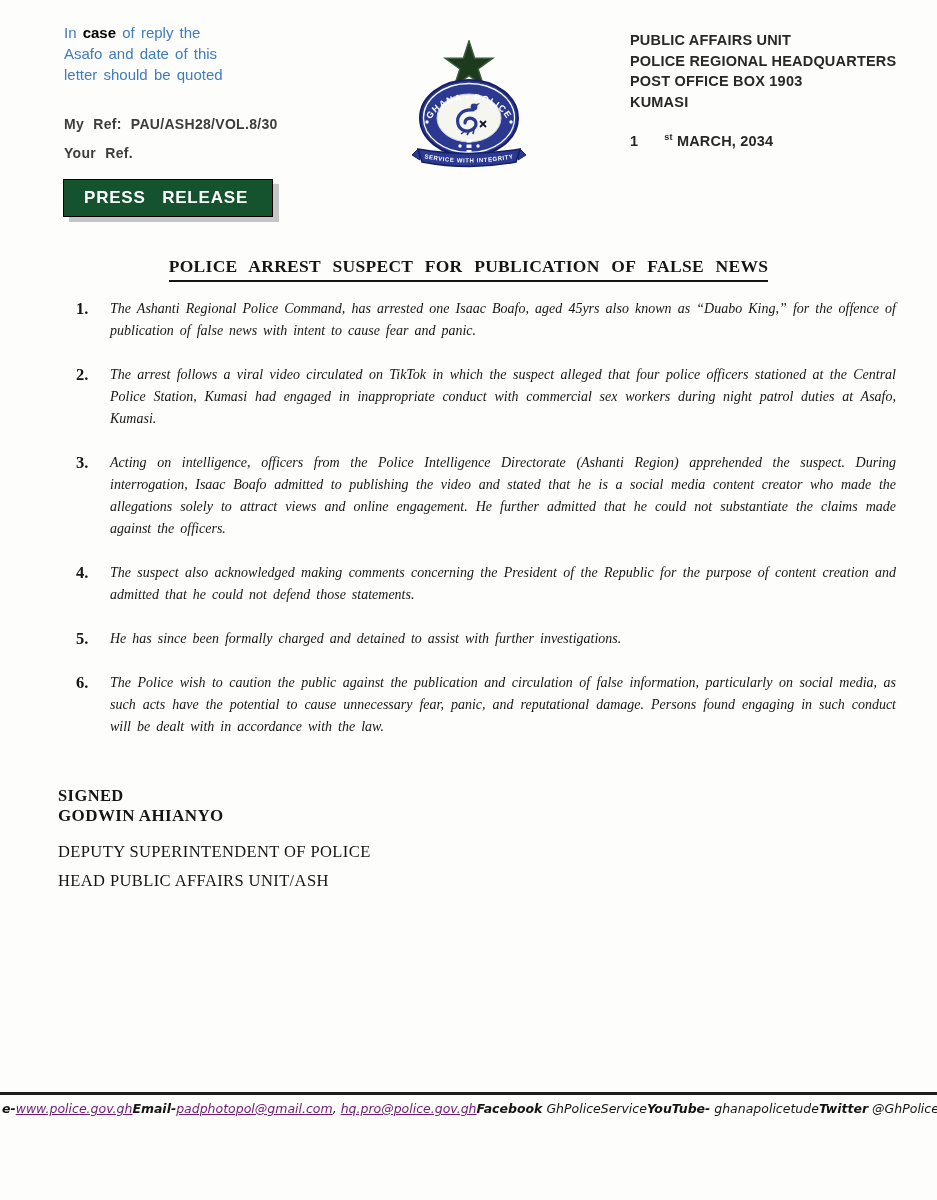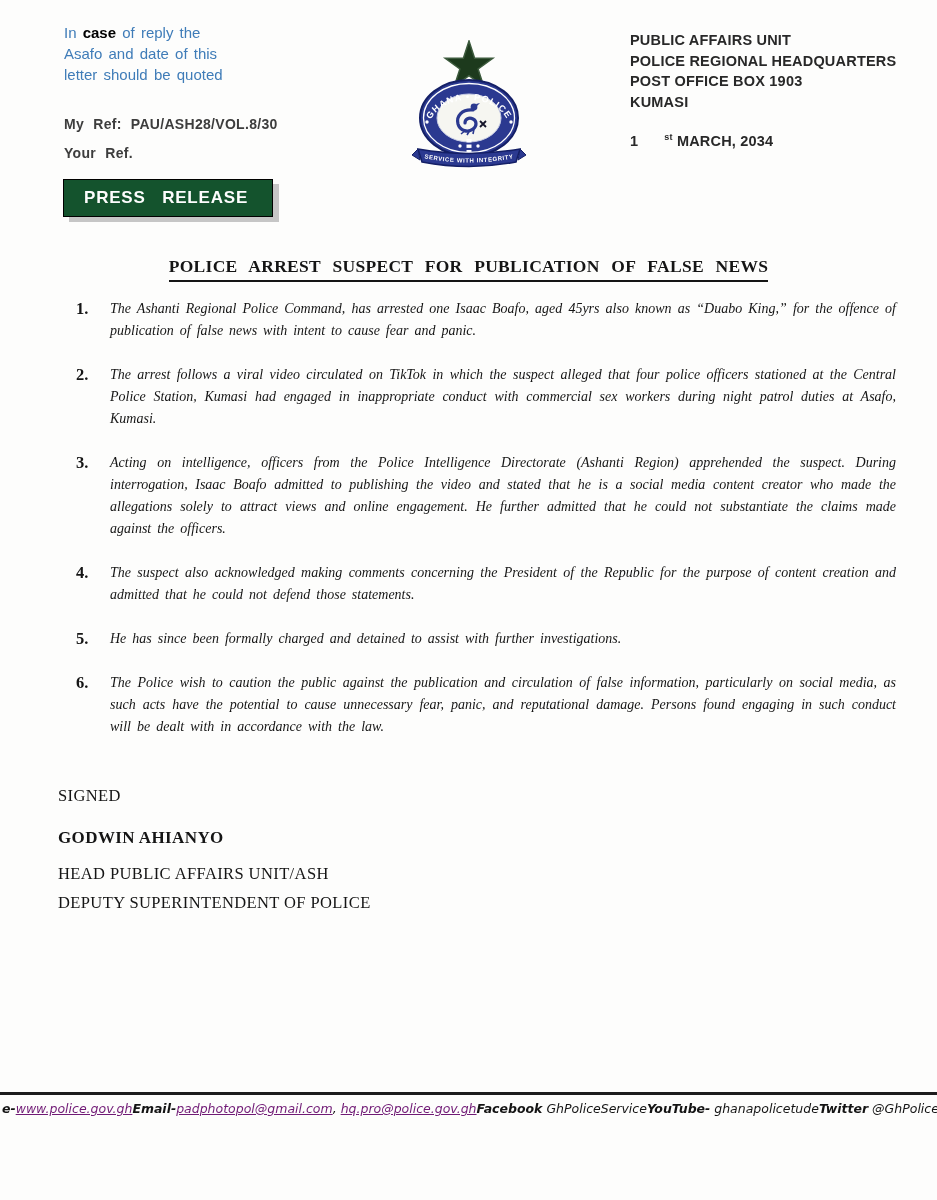--- a/index.html
+++ b/index.html
@@ -65,21 +65,21 @@
   }
 
   
   .paras{position:absolute;left:76px;top:298px;width:820px;}
   .para{display:flex;margin-bottom:22px;}
   .para .num{flex:none;width:34px;font-weight:700;font-size:16.5px;line-height:22px;}
   .para .txt{flex:1;text-align:justify;font-size:14px;line-height:22px;word-spacing:2.5px;font-style:italic;}
 
   
   .sig{position:absolute;left:58px;top:786px;}
-  .sig .signed{font-weight:400;font-size:16.5px;letter-spacing:0.4px;line-height:20px;margin-bottom:22px;}
+  .sig .signed{font-weight:700;font-size:16.5px;letter-spacing:0.4px;line-height:20px;}
   .sig .name{font-weight:700;font-size:17px;letter-spacing:0.4px;line-height:20px;margin-bottom:16px;}
   .sig .role{font-size:16.5px;letter-spacing:0.4px;line-height:20px;margin-bottom:9px;}
 
   
   .footer-rule{position:absolute;left:0;top:1092px;width:937px;height:3px;background:#1c1c1c;}
   .footer{
     position:absolute;left:0;top:1099px;width:935px;padding-left:2px;
     font-family:"DejaVu Sans", sans-serif;
     font-style:italic;font-size:12.5px;line-height:20px;color:#141414;
     white-space:nowrap;
@@ -185,22 +185,22 @@
       </div>
       <div class="para">
         <div class="num">6.</div>
         <div class="txt">The Police wish to caution the public against the publication and circulation of false information, particularly on social media, as such acts have the potential to cause unnecessary fear, panic, and reputational damage. Persons found engaging in such conduct will be dealt with in accordance with the law.</div>
       </div>
     </div>
 
   <div class="sig">
     <div class="signed">SIGNED</div>
     <div class="name">GODWIN AHIANYO</div>
+    <div class="role">DEPUTY SUPERINTENDENT OF POLICE</div>
     <div class="role">HEAD PUBLIC AFFAIRS UNIT/ASH</div>
-    <div class="role">DEPUTY SUPERINTENDENT OF POLICE</div>
   </div>
 
   <div class="footer-rule"></div>
   <div class="footer">
     <div><span class="b">e-</span><span class="link">www.police.gov.gh</span><span class="b">Email-</span><span class="link">padphotopol@gmail.com</span><span class="i">, </span><span class="link">hq.pro@police.gov.gh</span><span class="b">Facebook</span><span class="i"> GhPoliceService</span><span class="b">YouTube-</span><span class="i"> ghanapolicetude</span><span class="b">Twitter</span><span class="i"> @GhPoliceService</span></div>
   </div>
 
 </div>
 
 </body></html>

